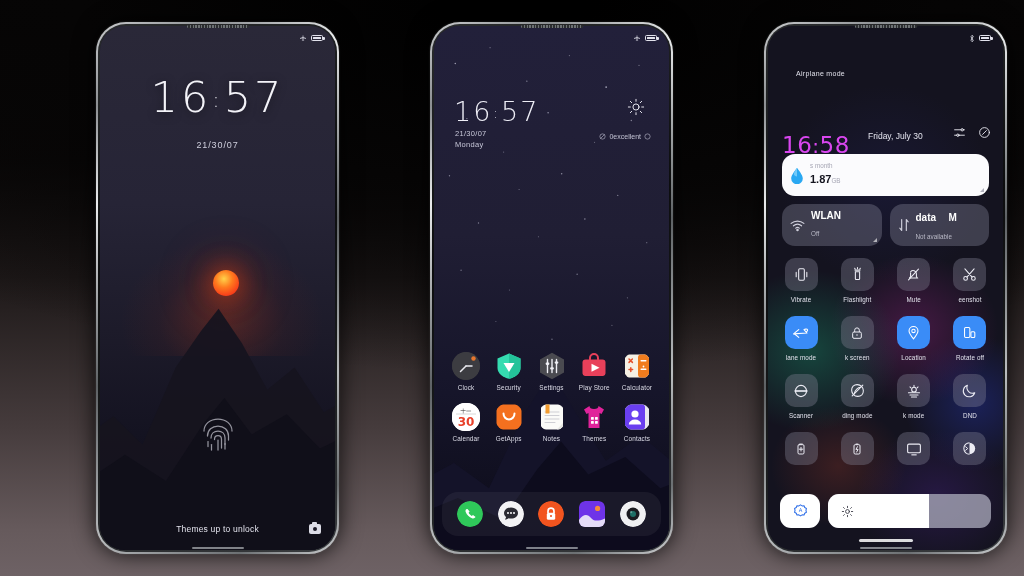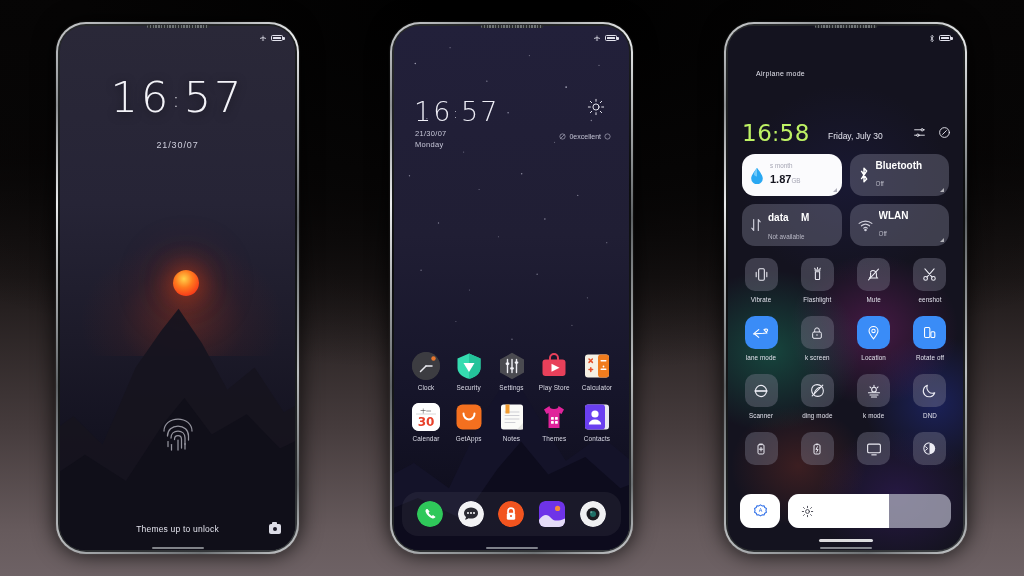--- a/index.html
+++ b/index.html
@@ -4,21 +4,21 @@
 <style>
   * { box-sizing: border-box; margin:0; padding:0; }
   html,body{ width:1024px; height:576px; overflow:hidden; }
   body{
     font-family:"Liberation Sans", sans-serif;
     background:
       radial-gradient(ellipse 120% 90% at 50% 0%, #000 0%, #060505 35%, rgba(0,0,0,0) 72%),
       linear-gradient(180deg, #050404 0%, #0a0808 28%, #1d1818 48%, #453b3c 74%, #665a5c 92%, #6e6265 100%);
     position:relative;
   }
-  .stage{ position:absolute; inset:0; }
+  .stage{ position:absolute; inset:0;margin-left:40px; }
 
   
   .phone{ position:absolute; border-radius:30px; }
   .phone .frame{
     position:absolute; inset:0; border-radius:30px;
     background:linear-gradient(145deg,#c9cbcd 0%,#8d9093 12%,#e9ebec 26%,#5e6265 52%,#b9bcbe 74%,#6c7073 90%,#cfd1d3 100%);
     box-shadow:0 0 22px rgba(0,0,0,.85), 0 0 2px rgba(255,255,255,.3);
   }
   .phone .frame2{
     position:absolute; inset:2px; border-radius:28px;
@@ -105,33 +105,33 @@
     font-family:"DejaVu Sans", sans-serif;
   }
   .hs-clock .cln{ font-size:14px; vertical-align:3px; margin:0 1px; opacity:.85;}
   .hs-date{ position:absolute; left:21px; top:102px; font-size:7.5px; color:#c7c7d8; line-height:11px; letter-spacing:.3px;}
   .hs-sun{ position:absolute; right:24px; top:72px; width:18px; height:18px; }
   .hs-weather{ position:absolute; right:18px; top:107px; font-size:7px; color:#c3c3d4; display:flex; align-items:center; gap:3px;}
 
   .appgrid{ position:absolute; left:8px; right:8px; top:326px; }
   .approw{ display:flex; justify-content:space-between; margin-bottom:12px; padding:0 4px; }
   .app{ width:40px; text-align:center; }
-  .appicon{ width:28px;height:28px;margin:0 auto 4px auto; border-radius:7px; position:relative; overflow:hidden;}
+  .appicon{ width:28px;height:28px;margin:0 auto 4px auto; border-radius:13px; position:relative; overflow:hidden;}
   .applabel{ font-size:6.4px; color:#dddde8; letter-spacing:.15px; white-space:nowrap;}
 
   .dock{ position:absolute; left:8px; right:8px; bottom:14px; height:44px;
     background:rgba(255,255,255,.055); border-radius:16px;
     display:flex; align-items:center; justify-content:space-around; padding:0 8px; }
   .dockicon{ width:26px;height:26px;border-radius:50%; position:relative; overflow:hidden;}
 
   
   #phone3{ left:724px; top:22px; width:243px; height:532px; }
   .ccwall{ position:absolute; inset:0; background:#14131f; }
   .ccglow{ position:absolute; inset:0; }
-  .cc-clock{ position:absolute; left:14px; top:94px; font-size:23px; font-weight:400; color:#bef264;
+  .cc-clock{ position:absolute; left:14px; top:106px; font-size:23px; font-weight:400; color:#d946ef;
     font-family:"DejaVu Sans", sans-serif; letter-spacing:.5px;}
   .cc-clock .cln{font-size:20px;}
   .cc-date{ position:absolute; left:100px; top:105px; font-size:8.5px; color:#e4e4ee; }
   .cc-icons{ position:absolute; right:12px; top:100px; display:flex; gap:12px; align-items:center;}
   .cc-airplane-label{ position:absolute; left:28px; top:44px; font-size:7px; color:#e0e0ea; letter-spacing:.3px;}
 
   .bigtiles{ position:absolute; left:14px; right:14px; top:128px; display:flex; gap:8px; }
   .bigtile{ flex:1; height:42px; border-radius:13px; padding:6px 8px; position:relative; display:flex; align-items:center; gap:6px;}
   .bigtile.light{ background:#fbfbfd; }
   .bigtile.dark{ background:rgba(122,122,140,.42); }
@@ -571,65 +571,53 @@
               <path d="M9 1 C6.5 4.5 5 7 5 9 C5 11 7 12.3 9 12.3 Z" fill="#7fd0fb" opacity=".85"></path>
             </svg>
           </span>
           <span class="bt-txt">
             <span class="bt-sub" style="display:block;">s month</span>
             <span class="bt-main">1.87</span><span class="bt-sub">GB</span>
           </span>
           <span class="corner"></span>
         </div>
 
-        <div class="bigtile dark">
-          <span>
-            <svg width="12" height="18" viewBox="0 0 12 20" fill="none" stroke="#ffffff" stroke-width="1.6" stroke-linejoin="round">
-              <path d="M3 5.5L9 14.5 6 17.5V2.5L9 5.5 3 14.5"></path>
-            </svg>
-          </span>
-          <span class="bt-txt">
-            <span class="bt-main" style="display:block;">Bluetooth</span>
-            <span class="bt-sub">Off</span>
-          </span>
-          <span class="corner"></span>
-        </div>
       </div>
 
       <div class="tiles2">
-        <div class="bigtile dark">
-          <span>
-            <svg width="12" height="14" viewBox="0 0 14 18" fill="none" stroke="#cfcfdb" stroke-width="1.5" stroke-linecap="round">
-              <path d="M4 2v14M4 16l-2.4-3M10 16V2M10 2l2.4 3"></path>
-            </svg>
-          </span>
-          <span class="bt-txt">
-            <span style="display:block;white-space:nowrap;">
-              <span class="bt-main">data</span>
-              <span class="bt-main" style="margin-left:8px;">M</span>
-            </span>
-            <span class="bt-sub" style="white-space:nowrap;">Not available</span>
-          </span>
-        </div>
-
         <div class="bigtile dark">
           <span>
             <svg width="15" height="13" viewBox="0 0 20 16" fill="none" stroke="#cfcfdb" stroke-width="1.6" stroke-linecap="round">
               <path d="M1.5 5.2a13 13 0 0 1 17 0"></path>
               <path d="M4.6 8.4a8.4 8.4 0 0 1 10.8 0"></path>
               <path d="M7.6 11.5a4 4 0 0 1 4.8 0"></path>
               <circle cx="10" cy="14" r=".9" fill="#cfcfdb"></circle>
             </svg>
           </span>
           <span class="bt-txt">
             <span class="bt-main" style="display:block;">WLAN</span>
             <span class="bt-sub">Off</span>
           </span>
           <span class="corner"></span>
         </div>
+
+        <div class="bigtile dark">
+          <span>
+            <svg width="12" height="14" viewBox="0 0 14 18" fill="none" stroke="#cfcfdb" stroke-width="1.5" stroke-linecap="round">
+              <path d="M4 2v14M4 16l-2.4-3M10 16V2M10 2l2.4 3"></path>
+            </svg>
+          </span>
+          <span class="bt-txt">
+            <span style="display:block;white-space:nowrap;">
+              <span class="bt-main">data</span>
+              <span class="bt-main" style="margin-left:8px;">M</span>
+            </span>
+            <span class="bt-sub" style="white-space:nowrap;">Not available</span>
+          </span>
+        </div>
       </div>
 
       <div class="grid">
 
         <div class="gridrow">
           <div class="tile">
             <div class="tilebox">
               <svg width="17" height="17" viewBox="0 0 24 24" fill="none" stroke="#ececf4" stroke-width="1.5" stroke-linecap="round">
                 <rect x="8" y="4" width="8" height="16" rx="1.6"></rect>
                 <path d="M4.5 9v6M19.5 9v6"></path>

